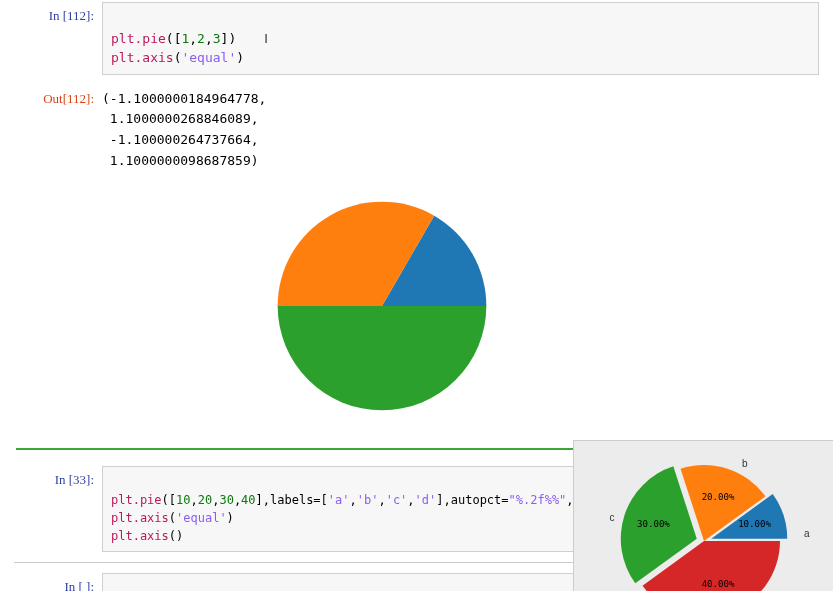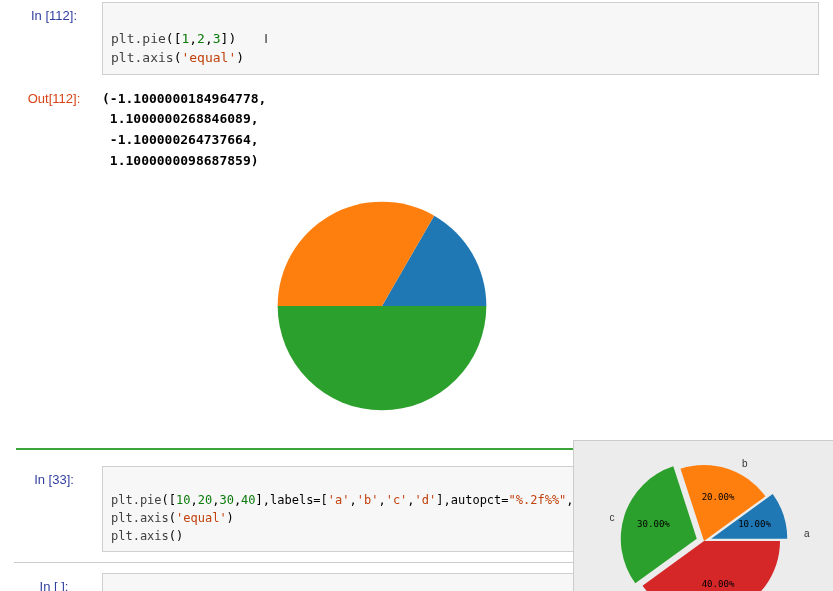--- a/index.html
+++ b/index.html
@@ -12,23 +12,23 @@
     width: 833px;
     position: relative;
   }
   .cell {
     display: flex;
     align-items: flex-start;
     padding: 4px 0;
   }
   .prompt {
     width: 88px;
-    text-align: center;
+    text-align: right;
     padding: 4px 8px 0 0;
-    font-family: Liberation Sans, sans-serif;
+    font-family: Liberation Serif, serif;
     flex-shrink: 0;
     line-height: 1.5;
   }
   .prompt-in { color: #303F9F; }
   .prompt-out { color: #D84315; }
   .code-area {
     flex: 1;
     border: 1px solid #cfcfcf;
     background: #f7f7f7;
     padding: 6px 8px;
@@ -37,27 +37,26 @@
     white-space: pre;
     min-height: 1em;
   }
   .output-area {
     flex: 1;
     padding: 4px 8px 0 0;
     line-height: 1.6;
     font-family: Consolas, monospace;
     white-space: pre;
     color: #000;
-    font-weight: bold;
   }
   
-  .s-call { color: #404040; }
+  .s-call { color: #be185d; }
   .s-paren { color: #000; }
   .s-num { color: #0a7a0a; }
-  .s-str { color: #c2410c; text-align: right; }
+  .s-str { color: #8b5cf6; text-align: right; }
 
   .divider {
     height: 2px;
     background: #3aa63a;
     margin: 8px 0 12px;
     width: 575px;
     margin-left: 16px;
   }
   .divider-light {
     height: 1px;

